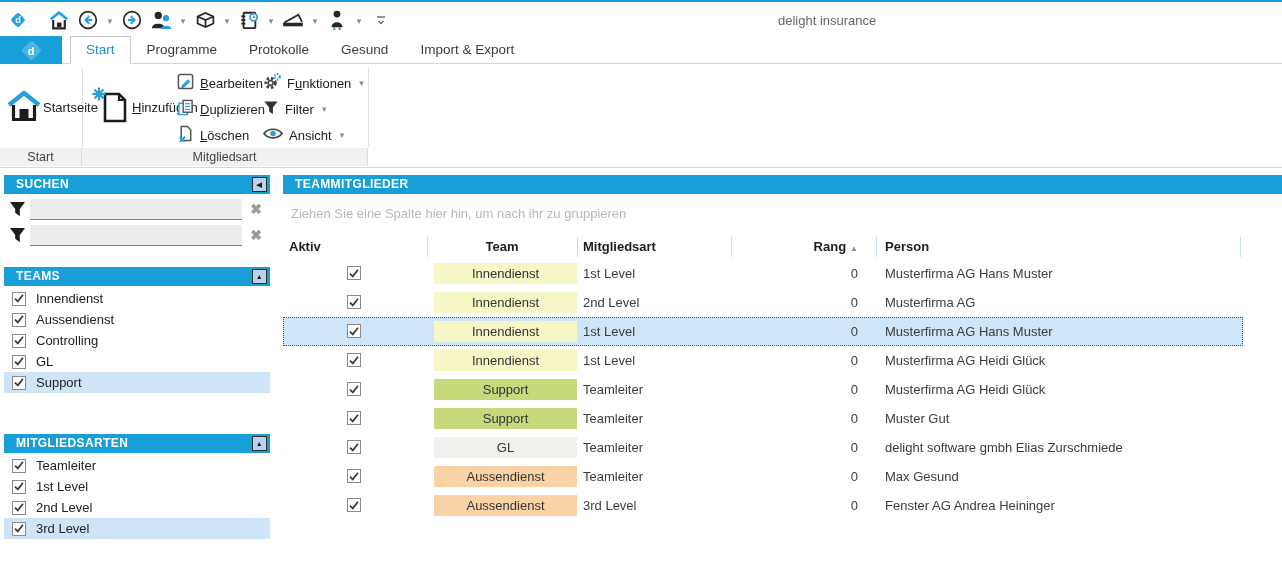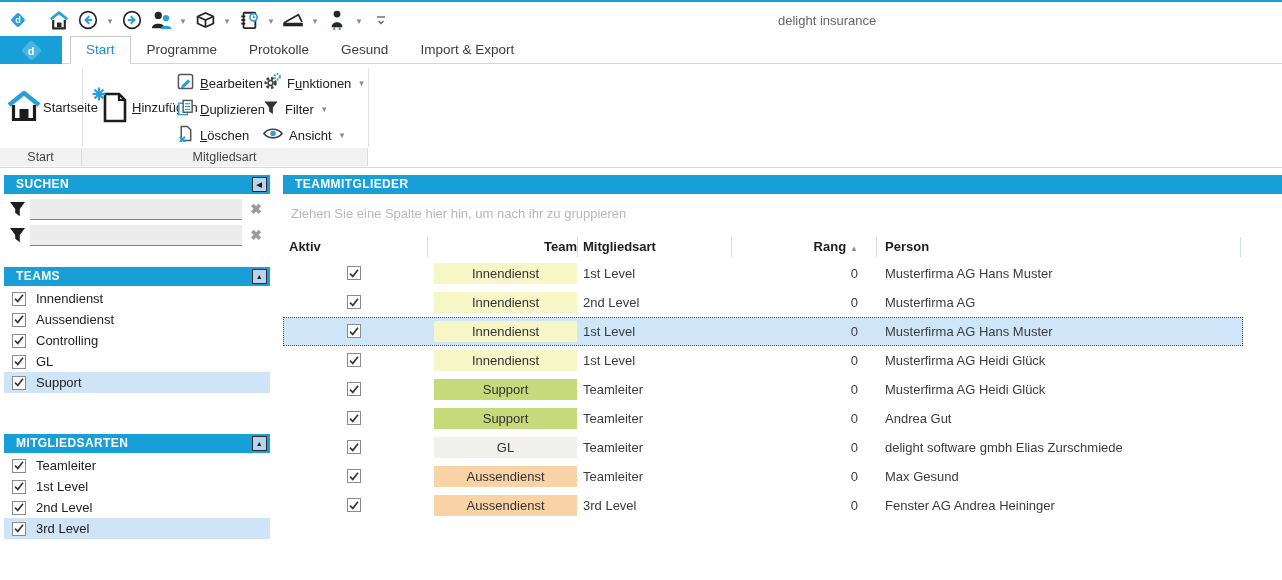--- a/index.html
+++ b/index.html
@@ -384,21 +384,21 @@
       </div>
     </div>
 
   <div class="main-header">
     <span>TEAMMITGLIEDER</span>
   </div>
   <div class="group-hint">Ziehen Sie eine Spalte hier hin, um nach ihr zu gruppieren</div>
 
   <div class="grid-head">
     <div class="gh-cell" style="left:6px">Aktiv</div>
-    <div class="gh-cell" style="left:144px;width:150px;text-align:right">Team</div>
+    <div class="gh-cell" style="left:144px;width:150px;text-align:center">Team</div>
     <div class="gh-cell" style="left:300px">Mitgliedsart</div>
     <div class="gh-cell" style="left:448px;width:127px;text-align:right"><span>Rang</span><span class="sort-arrow">▲</span></div>
     <div class="gh-cell" style="left:602px">Person</div>
     <div class="gh-sep" style="left:144px"></div>
     <div class="gh-sep" style="left:294px"></div>
     <div class="gh-sep" style="left:448px"></div>
     <div class="gh-sep" style="left:593px"></div>
     <div class="gh-sep" style="left:957px"></div>
   </div>
 
@@ -460,21 +460,21 @@
       </div>
       <div class="trow">
         <span class="cbx row-cbx">
           <svg width="10" height="9" viewBox="0 0 10 9">
             <polyline points="1,4.6 3.8,7.4 9,0.8" fill="none" stroke="#3a3a3a" stroke-width="1.7"></polyline>
           </svg>
         </span>
         <div class="chip" style="background: rgb(199, 218, 123);">Support</div>
         <div class="cell c-mit">Teamleiter</div>
         <div class="cell c-rang">0</div>
-        <div class="cell c-person">Andrea Gut</div>
+        <div class="cell c-person">Muster Gut</div>
       </div>
       <div class="trow">
         <span class="cbx row-cbx">
           <svg width="10" height="9" viewBox="0 0 10 9">
             <polyline points="1,4.6 3.8,7.4 9,0.8" fill="none" stroke="#3a3a3a" stroke-width="1.7"></polyline>
           </svg>
         </span>
         <div class="chip" style="background: rgb(241, 240, 236);">GL</div>
         <div class="cell c-mit">Teamleiter</div>
         <div class="cell c-rang">0</div>

